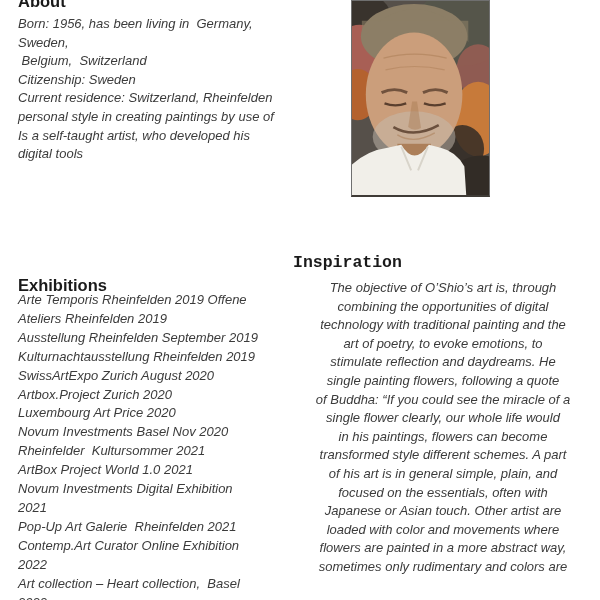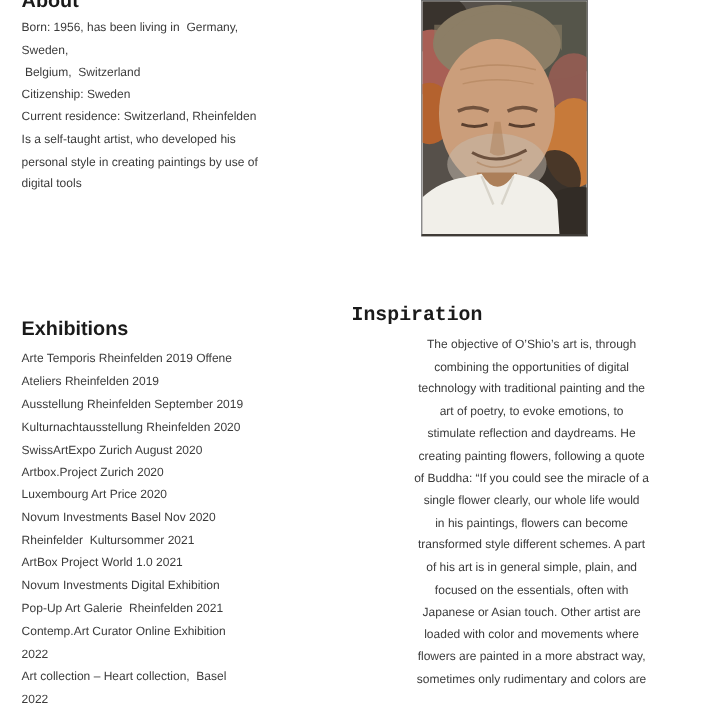--- a/index.html
+++ b/index.html
@@ -6,51 +6,51 @@
     --page_bg:#ffffff; --text:#3b3b3b; --heading:#1a1a1a;
     --photo_border:#6f6f6f; --photo_bottom:#3f3b36;
     --p_bg:#56504a; --p_bg_dark:#322c26; --p_green:#55554a; --p_pink:#a85f55;
     --p_orange:#b4622e; --p_orange2:#c1order7a3a; --p_skin:#cb9e7b; --p_skin_dark:#a87a52;
     --p_hair:#8c7e66; --p_stubble:#c6bcb0; --p_shirt:#f1efe9; --p_feature:#5a3f2e;
   }
   html,body{margin:0;padding:0;}
   body{font-family:"Liberation Sans", sans-serif; background:#ffffff;}
   .page{position:relative;width:600px;height:600px;background:var(--page_bg);overflow:hidden;}
   .heading{position:absolute;margin:0;font-size:16.5px;font-weight:700;color:var(--heading);line-height:20px;white-space:pre;}
-  .textblock{position:absolute;color:var(--text);font-size:10px;}
+  .textblock{position:absolute;color:var(--text);font-size:13px;font-style:italic;}
   .textblock .line{white-space:pre;}
   .about-body .line{line-height:18.6px;}
   .exhibitions-body .line{line-height:18.9px;}
   .inspiration-body .line{line-height:18.6px;}
   .about-heading{left:18px;top:-9px;}
   .about-body{left:18px;top:15px;width:330px;}
   .portrait{position:absolute;left:351px;top:0;width:139px;height:197px;margin:0;
             border:1px solid var(--photo_border);border-bottom:2px solid var(--photo_bottom);
             box-sizing:border-box;overflow:hidden;}
   .portrait svg{display:block;width:100%;height:100%;}
-  .exhibitions-heading{left:18px;top:264px;}
+  .exhibitions-heading{left:18px;top:275px;}
   .exhibitions-body{left:18px;top:291px;width:280px;}
   .inspiration-heading{left:293px;top:253px;font-family:Liberation Mono, monospace;}
   .inspiration-body{left:293px;top:279px;width:300px;text-align:center;}
 </style>
 </head>
 <body>
 
 <div class="page">
 
   <section>
     <h2 class="heading about-heading">About</h2>
     <div class="textblock about-body">
         <div class="line">Born: 1956, has been living in  Germany,</div>
         <div class="line">Sweden,</div>
         <div class="line"> Belgium,  Switzerland</div>
         <div class="line">Citizenship: Sweden</div>
         <div class="line">Current residence: Switzerland, Rheinfelden</div>
+        <div class="line">personal style in creating paintings by use of</div>
         <div class="line">Is a self-taught artist, who developed his</div>
-        <div class="line">personal style in creating paintings by use of</div>
         <div class="line">digital tools</div>
       </div>
   </section>
 
   <figure class="portrait">
     <svg viewBox="0 0 139 197" preserveAspectRatio="none">
 
       <rect x="0" y="0" width="139" height="197" fill="var(--p_bg)"></rect>
       <ellipse cx="112" cy="26" rx="48" ry="40" fill="var(--p_green)"></ellipse>
       <ellipse cx="10" cy="18" rx="30" ry="26" fill="var(--p_bg_dark)" opacity="0.8"></ellipse>
@@ -88,45 +88,46 @@
       <path d="M50,148 L60,172 M77,148 L67,172" stroke="#d8d4ca" stroke-width="2" fill="none"></path>
     </svg>
   </figure>
 
   <section>
     <h2 class="heading exhibitions-heading">Exhibitions</h2>
     <div class="textblock exhibitions-body">
         <div class="line">Arte Temporis Rheinfelden 2019 Offene</div>
         <div class="line">Ateliers Rheinfelden 2019</div>
         <div class="line">Ausstellung Rheinfelden September 2019</div>
-        <div class="line">Kulturnachtausstellung Rheinfelden 2020</div>
+        <div class="line">Kulturnachtausstellung Rheinfelden 2019</div>
         <div class="line">SwissArtExpo Zurich August 2020</div>
         <div class="line">Artbox.Project Zurich 2020</div>
         <div class="line">Luxembourg Art Price 2020</div>
         <div class="line">Novum Investments Basel Nov 2020</div>
         <div class="line">Rheinfelder  Kultursommer 2021</div>
         <div class="line">ArtBox Project World 1.0 2021</div>
         <div class="line">Novum Investments Digital Exhibition</div>
+        <div class="line">2021</div>
         <div class="line">Pop-Up Art Galerie  Rheinfelden 2021</div>
         <div class="line">Contemp.Art Curator Online Exhibition</div>
         <div class="line">2022</div>
         <div class="line">Art collection – Heart collection,  Basel</div>
         <div class="line">2022</div>
       </div>
   </section>
 
   <section>
     <h2 class="heading inspiration-heading">Inspiration</h2>
     <div class="textblock inspiration-body">
         <div class="line">The objective of O’Shio’s art is, through</div>
         <div class="line">combining the opportunities of digital</div>
         <div class="line">technology with traditional painting and the</div>
         <div class="line">art of poetry, to evoke emotions, to</div>
         <div class="line">stimulate reflection and daydreams. He</div>
-        <div class="line">creating painting flowers, following a quote</div>
+        <div class="line">single painting flowers, following a quote</div>
         <div class="line">of Buddha: “If you could see the miracle of a</div>
         <div class="line">single flower clearly, our whole life would</div>
         <div class="line">in his paintings, flowers can become</div>
         <div class="line">transformed style different schemes. A part</div>
         <div class="line">of his art is in general simple, plain, and</div>
         <div class="line">focused on the essentials, often with</div>
         <div class="line">Japanese or Asian touch. Other artist are</div>
         <div class="line">loaded with color and movements where</div>
         <div class="line">flowers are painted in a more abstract way,</div>
         <div class="line">sometimes only rudimentary and colors are</div>

